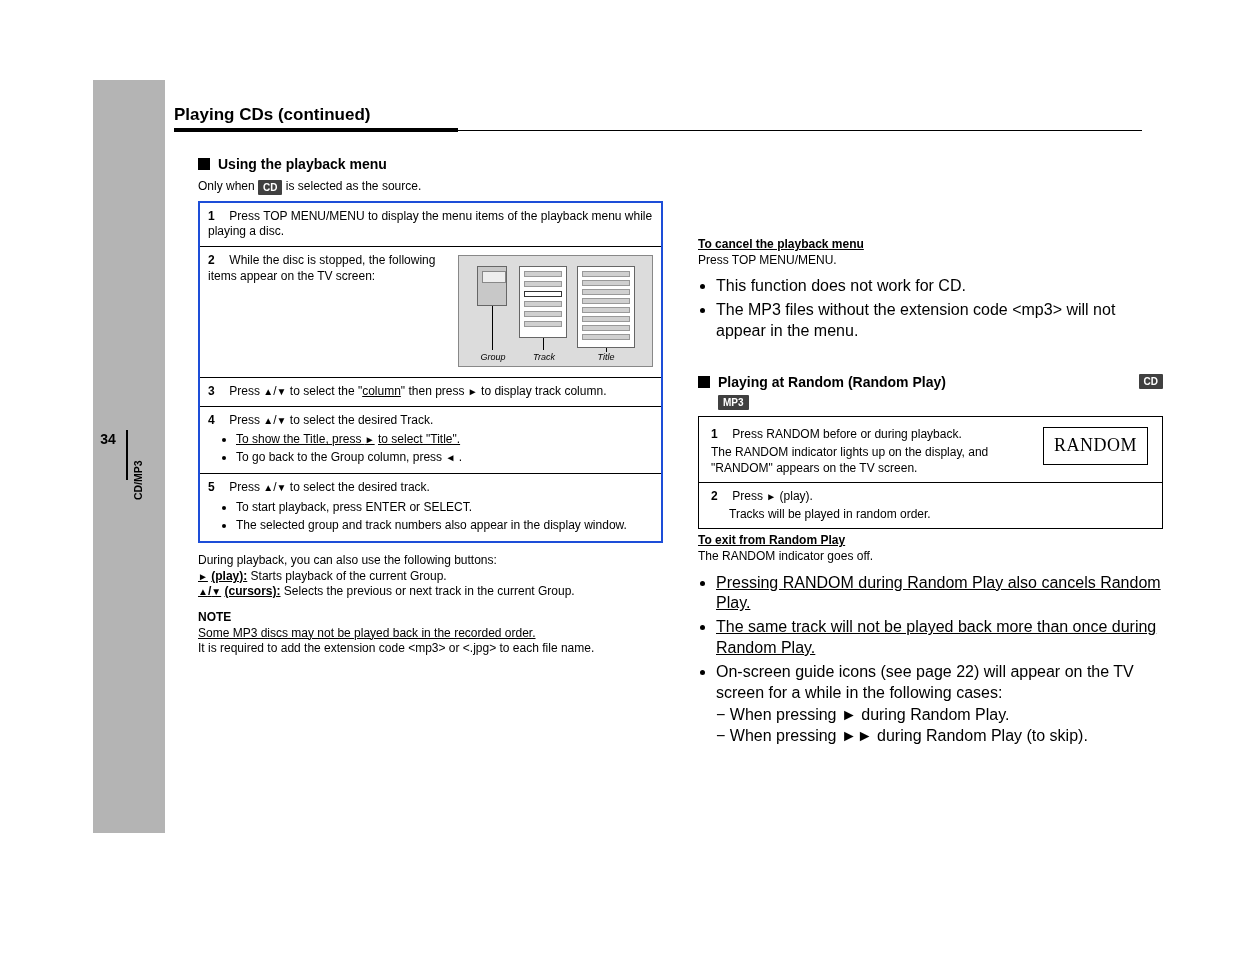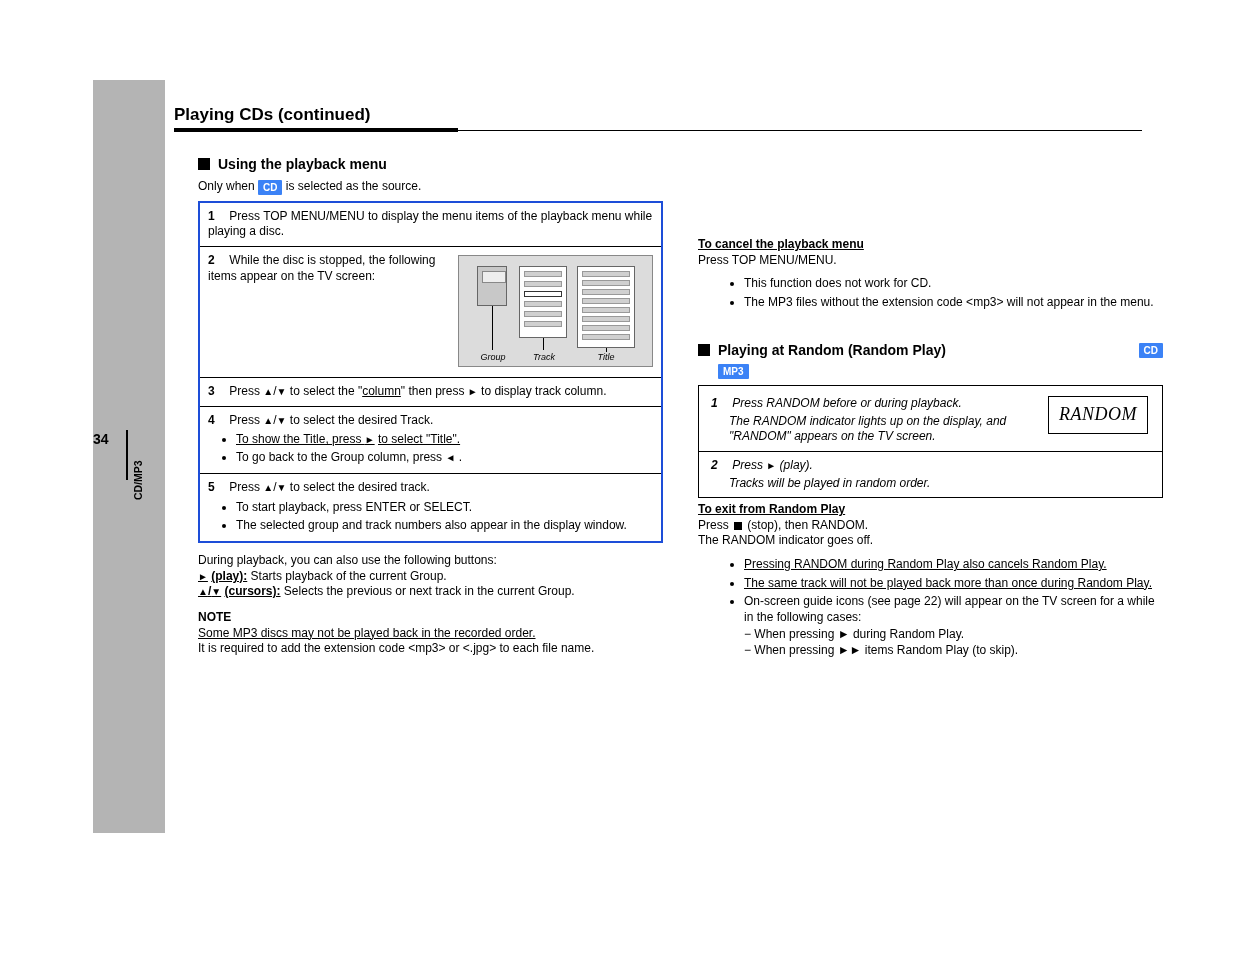--- a/index.html
+++ b/index.html
@@ -21,21 +21,21 @@
     height: 753px;
     background: #b4b4b4;
   }
   .page-num {
     position: absolute;
     left: 93px;
     top: 430px;
     width: 30px;
     font-size: 14px;
     font-weight: bold;
-    text-align: left;
+    text-align: center;
   }
   .page-num-line {
     position: absolute;
     left: 126px;
     top: 430px;
     width: 1.5px;
     height: 50px;
     background: #000;
   }
   .section-label {
@@ -80,21 +80,21 @@
     display: flex;
     gap: 35px;
     padding-left: 24px;
   }
   .col { width: 465px; }
   .heading-row { display: flex; align-items: center; gap: 8px; }
   .sq { width: 12px; height: 12px; background: #000; display: inline-block; flex: none; }
   .heading-text { font-size: 14px; font-weight: bold; }
   .badge {
     display: inline-block;
-    background: #3b82f6;
+    background: #404040;
     color: #fff;
     font-size: 10px;
     font-weight: bold;
     padding: 1px 5px;
     border-radius: 1px;
     vertical-align: middle;
   }
   .intro { margin: 6px 0 4px 0; font-size: 12px; }
   .table {
     width: 100%;
@@ -139,40 +139,39 @@
   .tri-l::before { content:"◄"; font-size:10px; }
   .tri-u::before { content:"▲"; font-size:10px; }
   .tri-d::before { content:"▼"; font-size:10px; }
   .stop-sq { display:inline-block; width:8px; height:8px; background:#000; vertical-align:middle; margin:0 2px; }
   .col2 .underline-block { text-decoration: underline; font-weight: bold; margin-top: 8px; font-size:12px; }
   .random-box {
     border:1px solid #000;
     padding: 10px 12px 6px 12px;
     margin-top:6px;
     width:100%;
-    font-style:italic;
   }
   .random-row {
     display:flex;
     justify-content:space-between;
     align-items:flex-start;
     gap:10px;
   }
   .random-display {
     border:1.2px solid #000;
     padding:6px 10px;
     font-family: "Times New Roman", serif;
     font-size:18px;
     letter-spacing:0.5px;
     flex:none;
     margin-right:2px;
   }
   .random-box hr { border:none; border-top:1px solid #000; margin:6px -12px; }
   .main-bullets { margin: 8px 0 0 18px; }
-  .main-bullets li { list-style: disc; margin-bottom: 3px; font-size: 12px; margin-left: 28px; }
+  .main-bullets li { list-style: disc; margin-bottom: 3px; font-size: 16px; }
   .clearfix::after { content:""; display:table; clear:both; }
 </style>
 </head>
 <body>
 
 <div class="sidebar-gray"></div>
 <div class="page-num">34</div>
 <div class="page-num-line"></div>
 <div class="section-label">CD/MP3</div>
 
@@ -311,45 +310,40 @@
     </div>
     <div style="margin:4px 0 0 20px">
       <span class="badge">MP3</span>
     </div>
 
     <div class="random-box">
       <div class="random-row">
         <div style="flex:1">
           <span class="num">1</span>
           <span>Press RANDOM before or during playback.</span>
-          <div style="margin-left:18px; margin-top:2px">The RANDOM indicator lights up on the display, and "RANDOM" appears on the TV screen.</div>
+          <div style="margin-top:2px">The RANDOM indicator lights up on the display, and "RANDOM" appears on the TV screen.</div>
         </div>
         <div class="random-display">RANDOM</div>
       </div>
       <hr>
       <div>
         <span class="num">2</span>
         <span>Press </span>
         <span class="tri-r"></span>
         <span> (play).</span>
         <div style="margin-left:18px; margin-top:2px">Tracks will be played in random order.</div>
       </div>
     </div>
 
     <div class="underline-block" style="margin-top:4px">To exit from Random Play</div>
-    <div>
-      <span>Press </span>
-      <span class="stop-sq"></span>
-      <span> (stop), then RANDOM.</span>
-    </div>
     <div>The RANDOM indicator goes off.</div>
 
     <ul class="main-bullets">
       <li><span class="underline">Pressing RANDOM during Random Play also cancels Random Play.</span></li>
       <li><span class="underline">The same track will not be played back more than once during Random Play.</span></li>
       <li>
         <span>On-screen guide icons (see page 22) will appear on the TV screen for a while in the following cases:</span>
         <div style="margin-top:2px">− When pressing ► during Random Play.</div>
-        <div>− When pressing ►► items Random Play (to skip).</div>
+        <div>− When pressing ►► during Random Play (to skip).</div>
       </li>
     </ul>
   </div>
 </div>
 
 </body></html>

